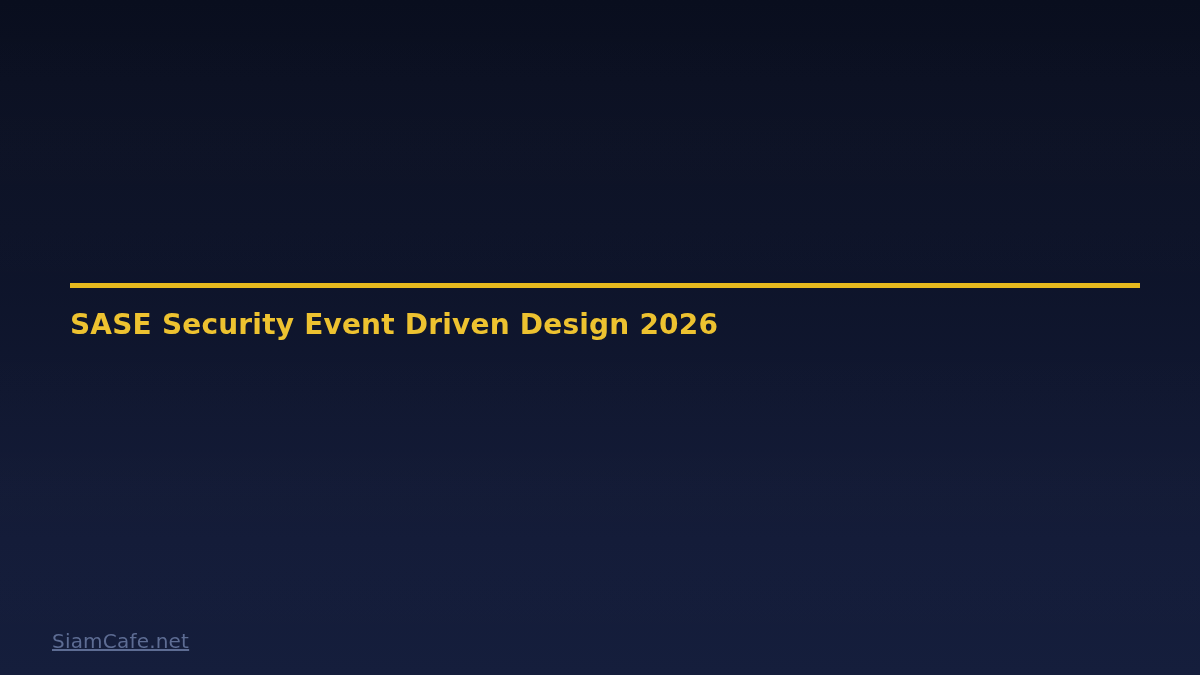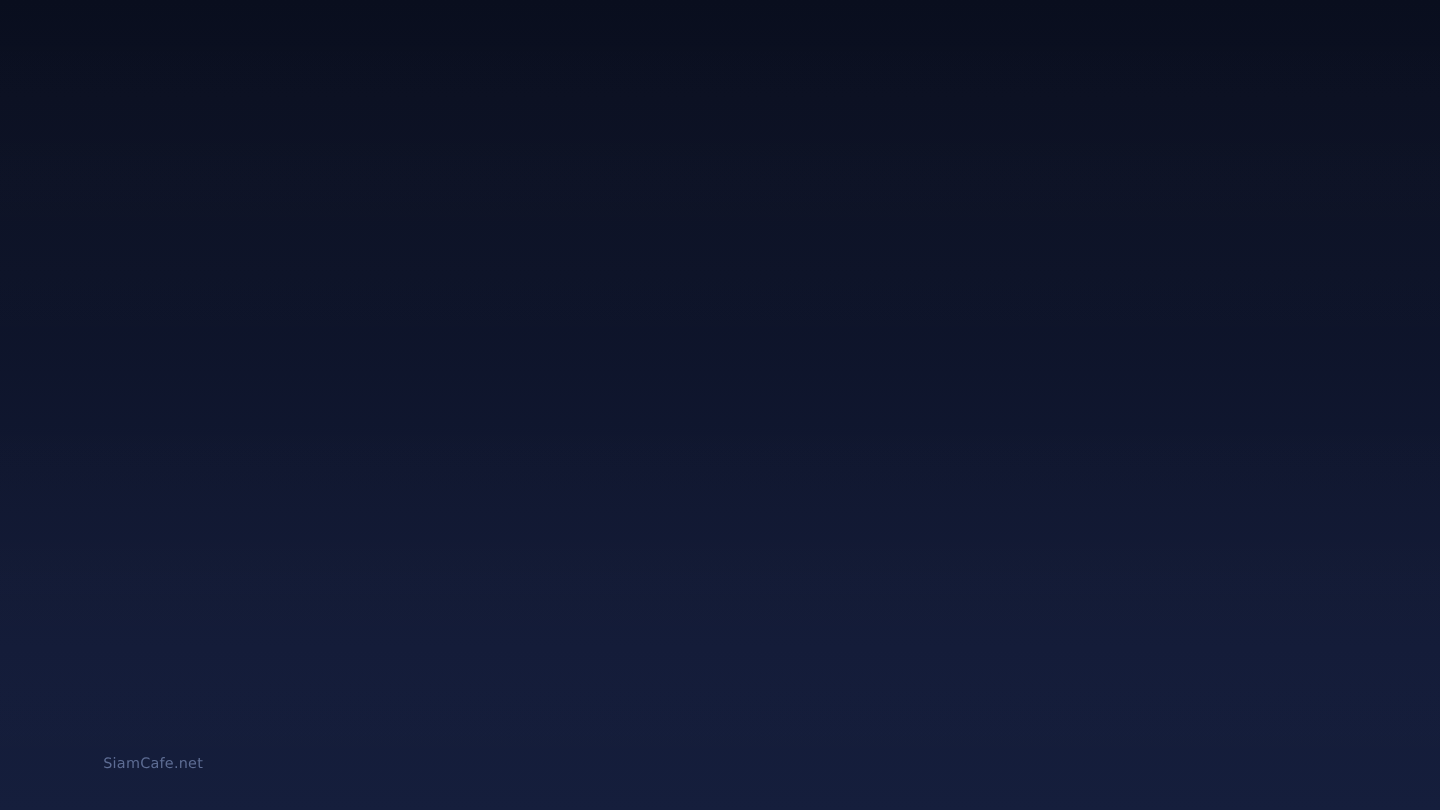--- a/index.html
+++ b/index.html
@@ -57,31 +57,36 @@
     font-size: 28px;
     font-weight: bold;
     letter-spacing: 0.2px;
     line-height: 1.15;
     color: #edc230;
     white-space: nowrap;
   }
 
   .footer {
     position: absolute;
-    left: 86px;
+    left: 52px;
     top: 629px;
-    font-size: 12px;
+    font-size: 20px;
     font-weight: normal;
     letter-spacing: 0.2px;
     color: #5d6c93;
+    text-decoration: underline;
   }
 </style>
 </head>
 <body>
 
 <div class="slide">
 
   <div class="slide-sheen"></div>
 
+  <div class="title-block">
+    <div class="accent-bar"></div>
+    <h1 class="slide-title">SASE Security Event Driven Design 2026</h1>
+  </div>
 
   <div class="footer">SiamCafe.net</div>
 
 </div>
 
 </body></html>

